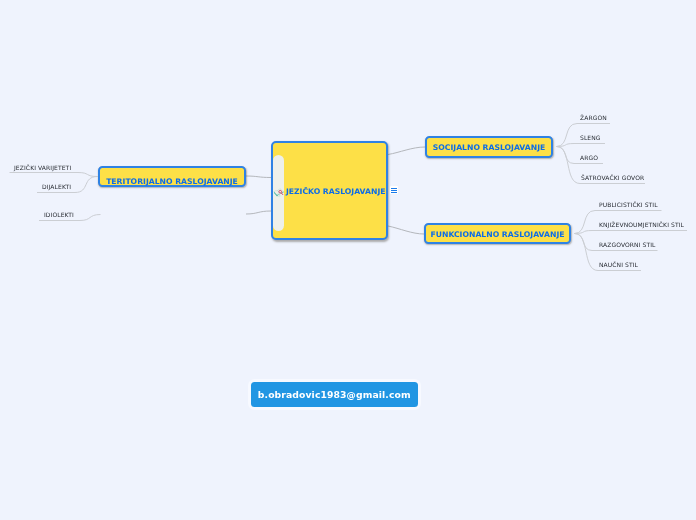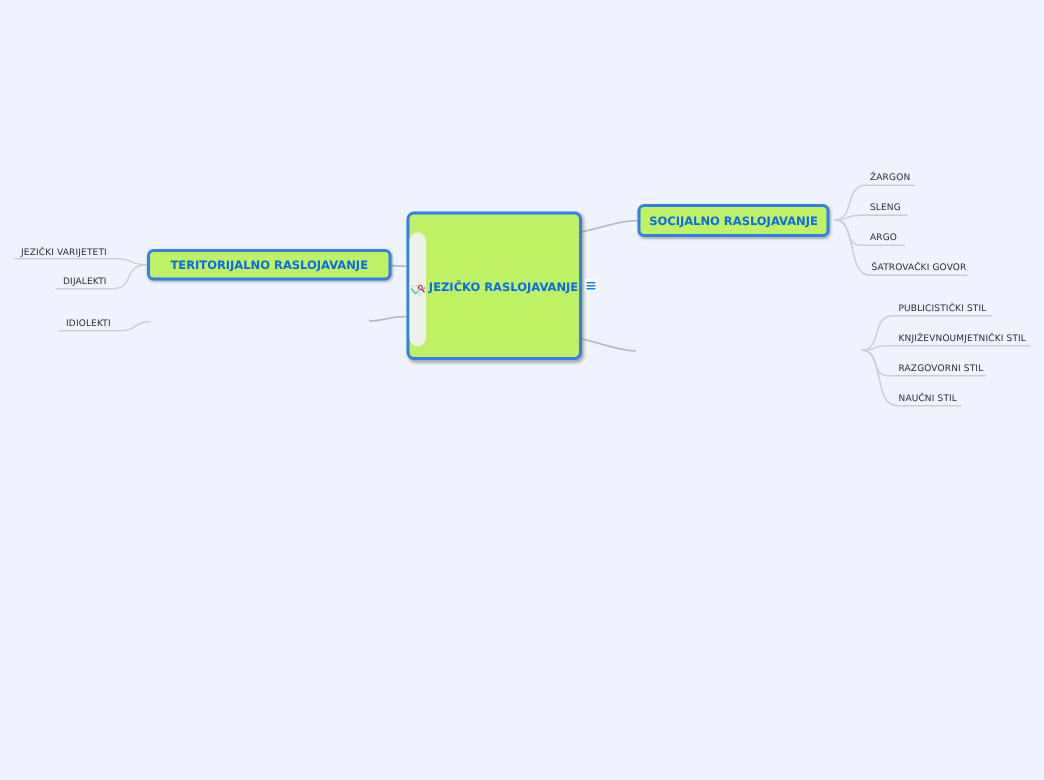--- a/index.html
+++ b/index.html
@@ -6,29 +6,29 @@
   body{
     width:696px;height:520px;background:#eff3fd;overflow:hidden;
     font-family:"DejaVu Sans",sans-serif;
     -webkit-font-smoothing:antialiased;
     text-rendering:geometricPrecision;
   }
   #stage{position:absolute;left:0;top:0;width:696px;height:520px;}
   svg.links{position:absolute;left:0;top:0;width:696px;height:520px;}
 
   .node{
-    position:absolute;box-sizing:border-box;background:#bef264;
+    position:absolute;box-sizing:border-box;background:#fde047;
     border:2px solid #2f82e4;border-radius:4.5px;
     display:flex;align-items:center;justify-content:center;
     color:#0c6ce8;font-weight:bold;
     box-shadow:0.5px 1px 1.5px rgba(90,85,75,0.42);
   }
   .node-lbl{font-size:7.68px;line-height:1;white-space:nowrap;position:relative;top:0.8px;}
 
-  #n-teritorijalno{left:98px;top:165.6px;width:163px;height:21.4px;}
+  #n-teritorijalno{left:98px;top:165.6px;width:148px;height:21.4px;align-items:flex-end;}
   #n-individualno{left:101px;top:203.2px;width:145px;height:21.4px;}
   #n-socijalno{left:425px;top:136.4px;width:128px;height:21.4px;}
   #n-funkcionalno{left:424px;top:223.1px;width:147px;height:21.4px;}
 
   #center{
     left:271px;top:140.5px;width:116.5px;height:99px;
     flex-direction:row;justify-content:flex-start;align-items:center;
     border-radius:5px;box-shadow:1px 1.5px 2px rgba(90,85,75,0.45);
   }
   #center-img{margin-top:5.3px;width:76px;height:76px;border-radius:8px;background:#eef0ea;display:block;}
@@ -79,20 +79,23 @@
       <path d="M574.5,233.5 C590,233.5 582,270.5 598,270.5 L641,270.5"></path>
     </g>
   </svg>
 
   <div class="node" id="n-teritorijalno">
     <span class="node-lbl">TERITORIJALNO RASLOJAVANJE</span>
   </div>
   <div class="node" id="n-socijalno">
     <span class="node-lbl">SOCIJALNO RASLOJAVANJE</span>
   </div>
+  <div class="node" id="n-funkcionalno">
+    <span class="node-lbl">FUNKCIONALNO RASLOJAVANJE</span>
+  </div>
 
   <div class="node" id="center">
     <svg id="center-img" viewBox="0 0 76 76" width="76" height="76">
       <rect x="0" y="0" width="76" height="76" rx="8" fill="#eef0ea"></rect>
       <g stroke-linejoin="round" stroke-linecap="round">
 
         <path d="M6.9 29.1 L6.9 38.1 L27.1 61 L27.1 52 Z" fill="#49b5a3" stroke="none"></path>
 
         <path d="M27.1 61 L27.1 52.5 C33 47.5 43 43.2 53.5 40.8 L69.2 28.4 L69.5 36 C59 38.6 44 44 33.5 53.2 Z" fill="#49b5a3" stroke="none"></path>
         <g stroke="#b9e2d9" stroke-width="0.5" fill="none">
@@ -131,14 +134,15 @@
   <div class="leaf" style="left:580px;top:115.5px">ŽARGON</div>
   <div class="leaf" style="left:580px;top:135.5px">SLENG</div>
   <div class="leaf" style="left:580px;top:155.5px">ARGO</div>
   <div class="leaf" style="left:581px;top:175.5px">ŠATROVAČKI GOVOR</div>
 
   <div class="leaf" style="left:599px;top:202.5px">PUBLICISTIČKI STIL</div>
   <div class="leaf" style="left:599px;top:222.5px">KNJIŽEVNOUMJETNIČKI STIL</div>
   <div class="leaf" style="left:599px;top:242.5px">RAZGOVORNI STIL</div>
   <div class="leaf" style="left:599px;top:262.5px">NAUČNI STIL</div>
 
+  <button id="email-btn">b.obradovic1983@gmail.com</button>
 
 </div>
 
 </body></html>

